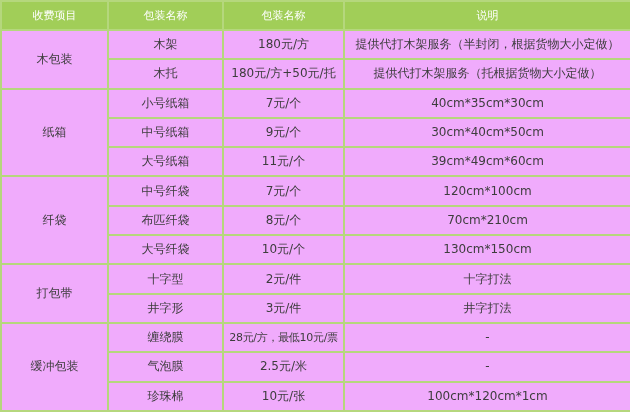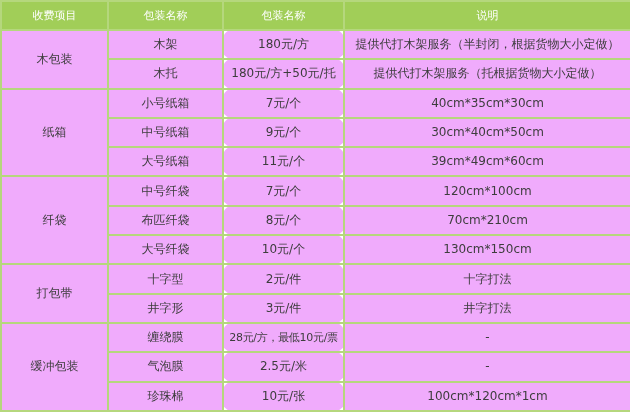--- a/index.html
+++ b/index.html
@@ -18,21 +18,21 @@
     padding:0 4px;overflow:hidden;
     background:#f0abfc;
   }
   table.pricing thead th{
     background:#a1ce58;color:#ffffff;
     font-size:11px;font-weight:normal;
     height:27px;
   }
   table.pricing tbody tr{height:29px;}
   td.group{font-size:13px;}
-  td.price{white-space:nowrap;border-radius:9px;}
+  td.price{white-space:nowrap;}
   td.price.tight{font-size:11px;letter-spacing:-0.3px;}
   td.note-left{text-align:left;padding-left:6px;}
   col.c1{width:107px;} col.c2{width:115px;} col.c3{width:121px;} col.c4{width:287px;}
 </style>
 </head>
 <body>
 
 <div class="wrap">
 <table class="pricing">
   <colgroup>

